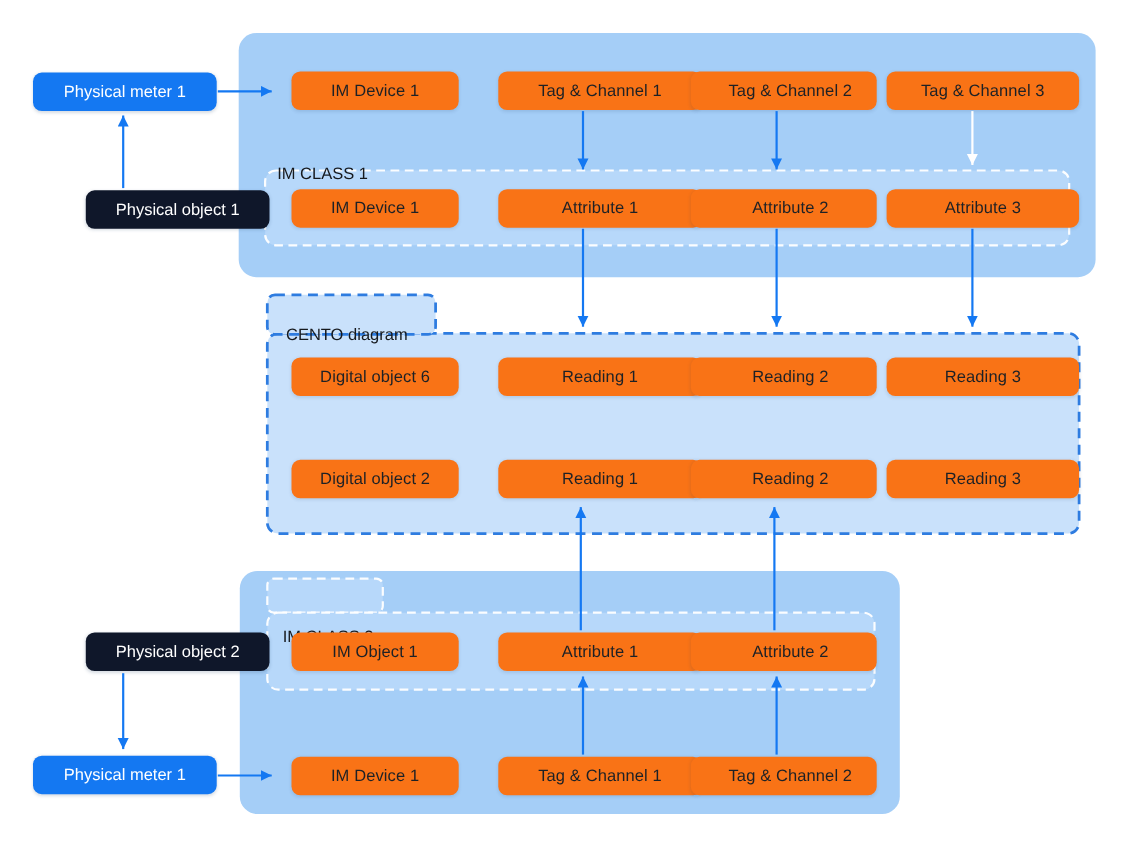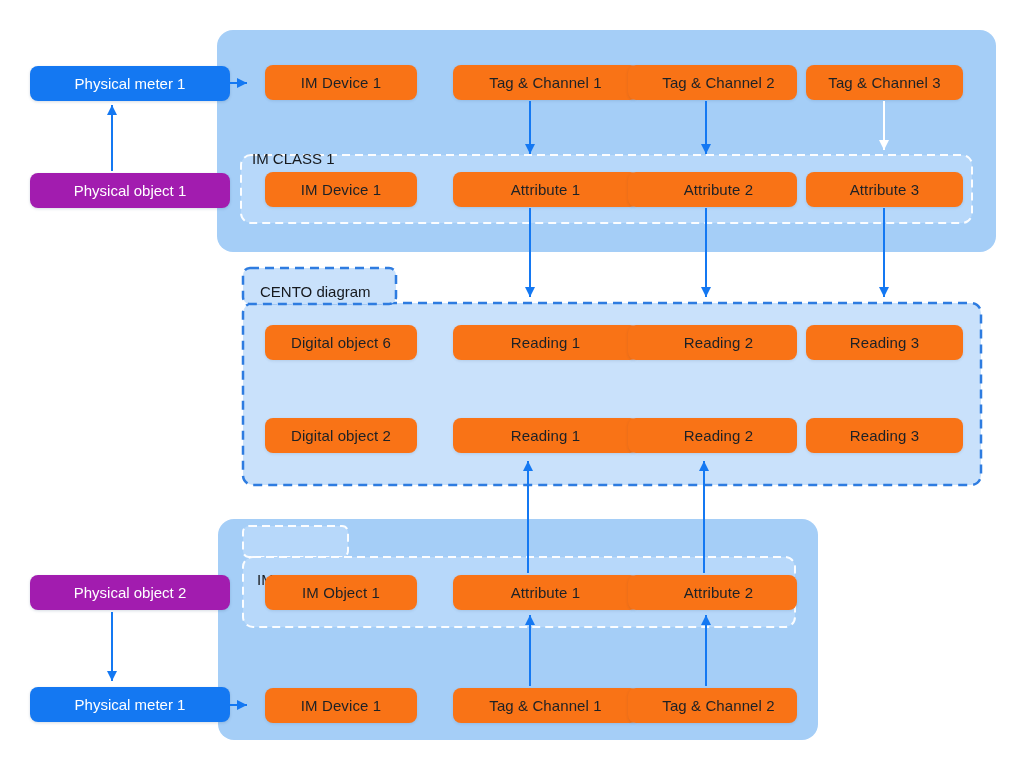--- a/index.html
+++ b/index.html
@@ -14,36 +14,36 @@
   #arrow-layer { z-index:3; pointer-events:none; }
   .node {
     position:absolute; height:35px; z-index:2;
     background:#f97316; border-radius:8px;
     display:flex; align-items:center; justify-content:center;
     font-size:15px; letter-spacing:.1px; color:#1d2126;
     box-shadow:0 1px 3px rgba(25,60,100,.12);
     white-space:nowrap;
   }
   .pill {
-    position:absolute; width:200px; height:35px; z-index:2;
+    position:absolute; width:167px; height:35px; z-index:2;
     border-radius:8px; display:flex; align-items:center; justify-content:center;
     font-size:15px; color:#ffffff; white-space:nowrap;
     box-shadow:0 1px 3px rgba(25,60,100,.18);
   }
   .pill.blue { background:#1478f2; }
-  .pill.gray { background:#a21caf; }
+  .pill.gray { background:#0f172a;margin-left:48px; }
   .sec-label {
     position:absolute; z-index:2; font-size:15px; color:#16191d;
     white-space:nowrap;
     margin-top:19px;
   }
   .col1 { left:265px; width:152px; }
   .col2 { left:453px; width:185px; }
   .col3 { left:628px; width:157px;padding-left:12px; }
-  .col4 { left:806px; width:157px; }
+  .col4 { left:806px; width:175px; }
 </style>
 </head>
 <body>
 
 <div class="canvas">
 
   <svg id="bg-layer" class="layer" viewBox="0 0 1024 770">
 
     <rect x="217" y="30" width="779" height="222" rx="16" fill="#a5cef7"></rect>
 
@@ -70,21 +70,21 @@
   <div class="node col3" style="top:65px">Tag &amp; Channel 2</div>
   <div class="node col4" style="top:65px">Tag &amp; Channel 3</div>
 
   <div class="sec-label" style="left:252px;top:131px">IM CLASS 1</div>
 
   <div class="node col1" style="top:172px">IM Device 1</div>
   <div class="node col2" style="top:172px">Attribute 1</div>
   <div class="node col3" style="top:172px">Attribute 2</div>
   <div class="node col4" style="top:172px">Attribute 3</div>
 
-  <div class="sec-label" style="left:260px;top:264px">CENTO diagram</div>
+  <div class="sec-label" style="left:260px;top:277px">CENTO diagram</div>
 
   <div class="node col1" style="top:325px">Digital object 6</div>
   <div class="node col2" style="top:325px">Reading 1</div>
   <div class="node col3" style="top:325px">Reading 2</div>
   <div class="node col4" style="top:325px">Reading 3</div>
 
   <div class="node col1" style="top:418px">Digital object 2</div>
   <div class="node col2" style="top:418px">Reading 1</div>
   <div class="node col3" style="top:418px">Reading 2</div>
   <div class="node col4" style="top:418px">Reading 3</div>

